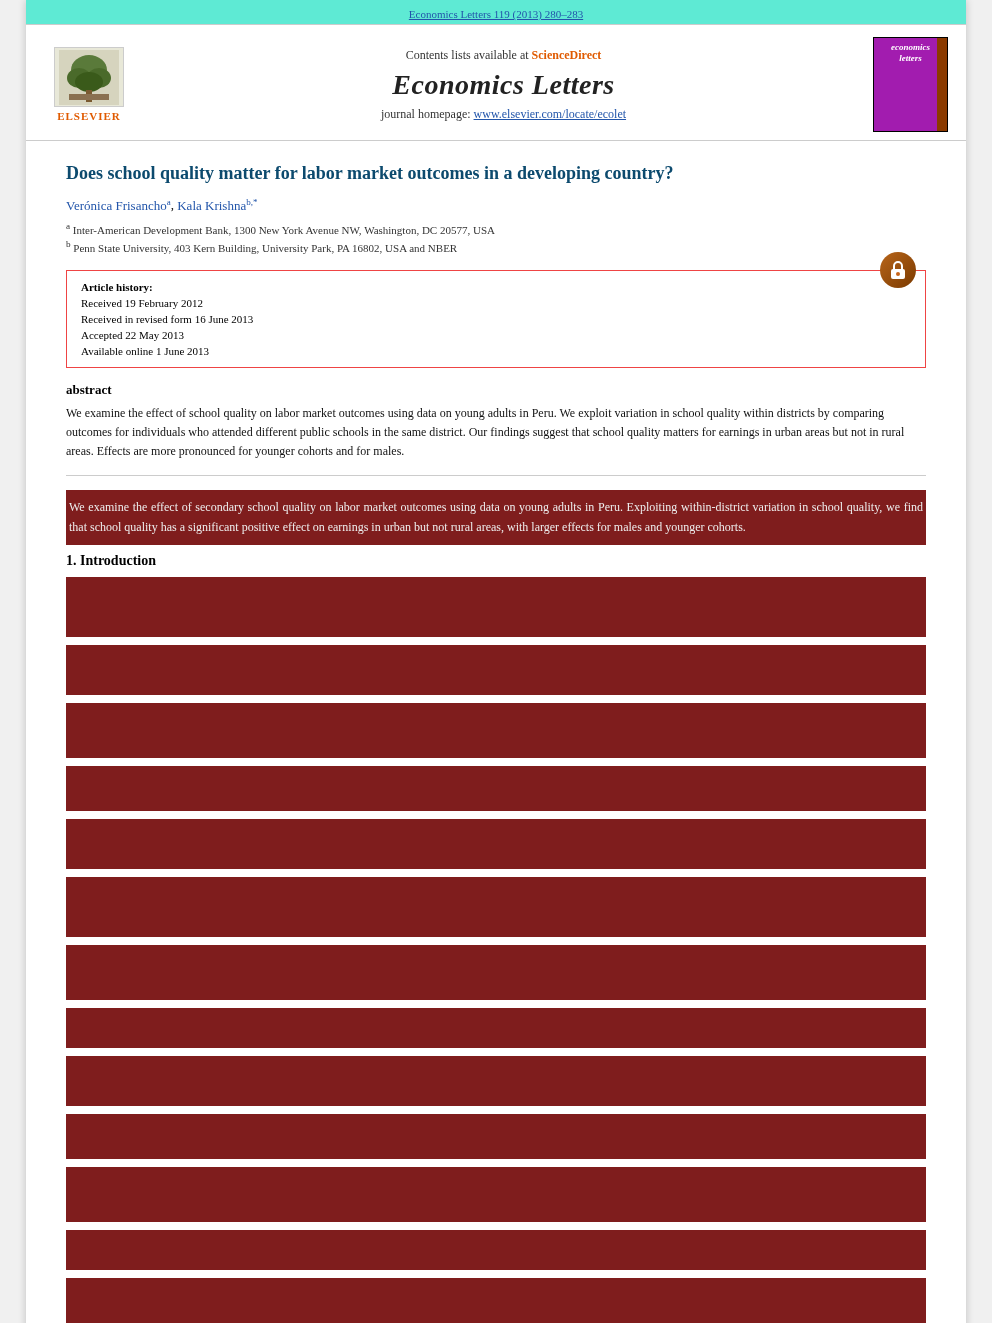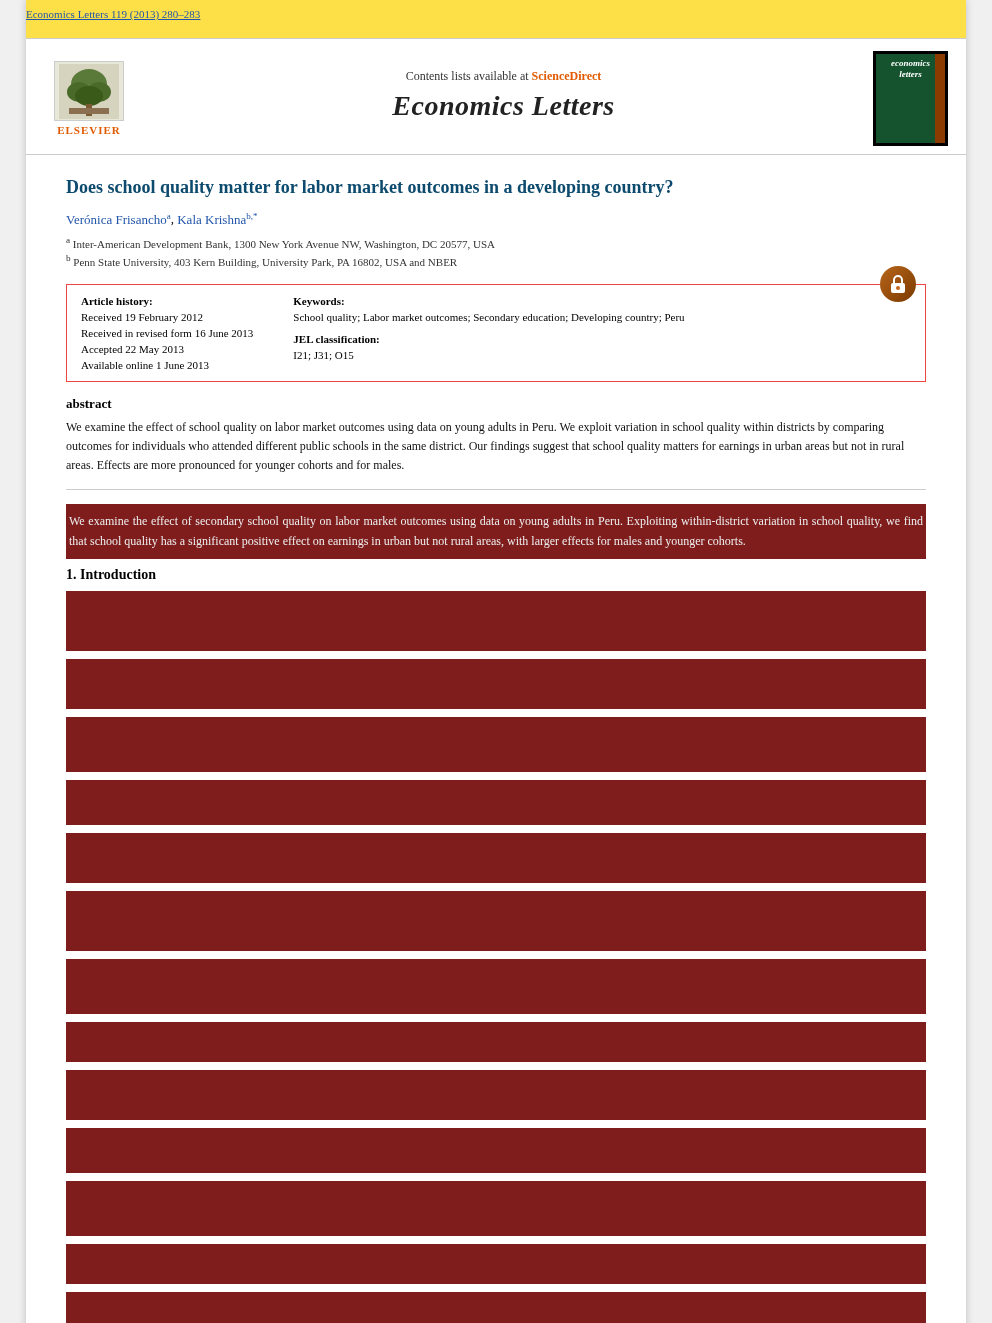--- a/index.html
+++ b/index.html
@@ -13,23 +13,23 @@
     }
     .page-container {
       width: 940px;
       margin: 0 auto;
       background: #fff;
       min-height: 1323px;
       padding: 0;
       box-shadow: 0 0 8px rgba(0,0,0,0.2);
     }
     .top-bar {
-      background: #fde047;
-      text-align: left;
-      padding: 6px 0 16px;
+      background: #5eead4;
+      text-align: center;
+      padding: 6px 0 2px;
       border-bottom: 1px solid #ccc;
     }
     .top-bar a {
       color: #2255aa;
       font-size: 11px;
       text-decoration: underline;
     }
     .journal-header {
       display: flex;
       align-items: center;
@@ -87,22 +87,22 @@
       font-size: 12px;
       color: #333;
     }
     .journal-homepage a {
       color: #2255aa;
       text-decoration: underline;
     }
     .journal-cover {
       width: 75px;
       height: 95px;
-      border: 3px solid #000000;
-      background: #14532d;
+      border: 1px solid #000000;
+      background: #a21caf;
       display: flex;
       flex-direction: column;
       align-items: center;
       justify-content: flex-start;
       padding: 4px;
       position: relative;
     }
     .journal-cover-title {
       font-size: 9px;
       font-weight: bold;
@@ -247,20 +247,24 @@
       </div>
       <div class="elsevier-label">ELSEVIER</div>
     </div>
 
     <div class="journal-center">
       <div class="contents-line">
         <span>Contents lists available at</span>
         <span class="science-direct" style="cursor:pointer;">ScienceDirect</span>
       </div>
       <div class="journal-title">Economics Letters</div>
+      <div class="journal-homepage">
+        <span>journal homepage:</span>
+        <a>www.elsevier.com/locate/ecolet</a>
+      </div>
     </div>
 
     <div class="journal-cover">
       <div class="journal-cover-title">
         <span>economics</span><br>
         <span>letters</span>
       </div>
       <div class="journal-cover-bar"></div>
     </div>
   </div>
@@ -291,34 +295,20 @@
             <span>Received 19 February 2012</span>
           </div>
           <div class="info-row">
             <span>Received in revised form 16 June 2013</span>
           </div>
           <div class="info-row">
             <span>Accepted 22 May 2013</span>
           </div>
           <div class="info-row">
             <span>Available online 1 June 2013</span>
-          </div>
-        </div>
-        <div class="info-col">
-          <div class="info-row">
-            <span class="info-label">Keywords:</span>
-          </div>
-          <div class="info-row">
-            <span>School quality; Labor market outcomes; Secondary education; Developing country; Peru</span>
-          </div>
-          <div style="margin-top:6px;" class="info-row">
-            <span class="info-label">JEL classification:</span>
-          </div>
-          <div class="info-row">
-            <span>I21; J31; O15</span>
           </div>
         </div>
       </div>
 
       <div style="position:absolute; right: 10px; top: -18px;">
         <div class="lock-icon">
           <svg width="20" height="22" viewBox="0 0 20 22" fill="none">
             <rect x="3" y="10" width="14" height="10" rx="2" fill="#fff"></rect>
             <path d="M6 10V7a4 4 0 0 1 8 0v3" stroke="#fff" stroke-width="2" fill="none"></path>
             <circle cx="10" cy="15" r="2" fill="#c8651a"></circle>

